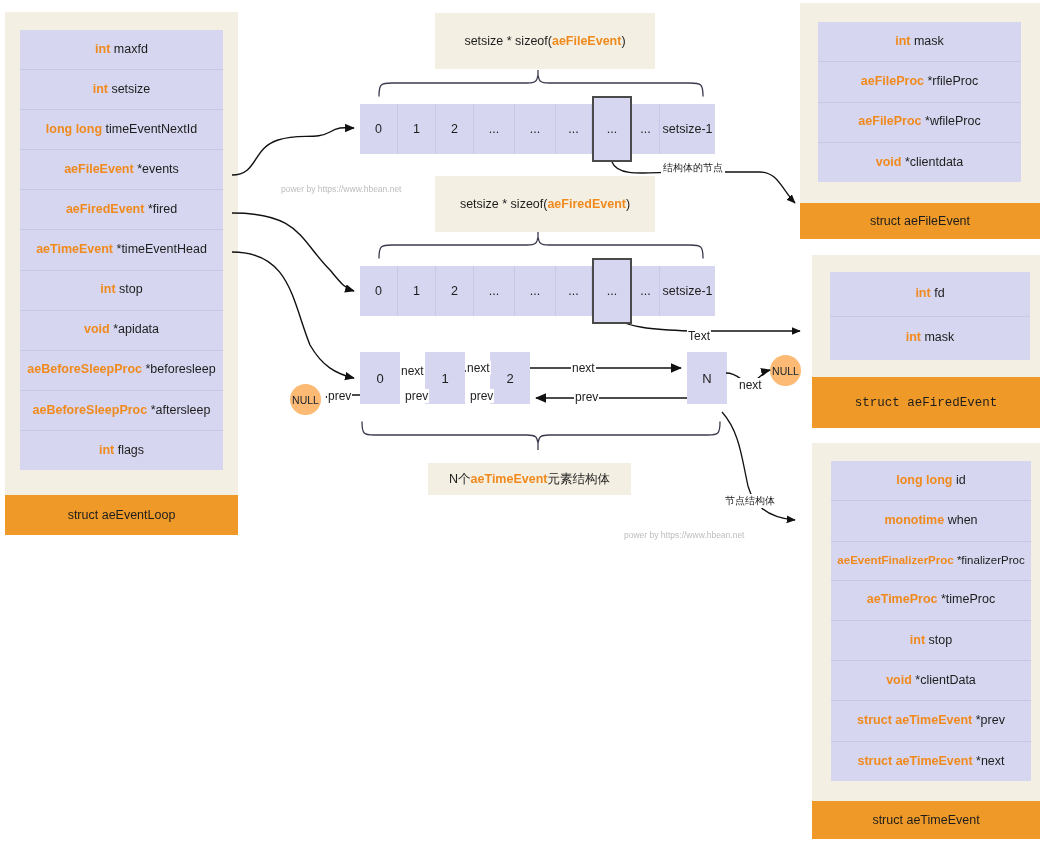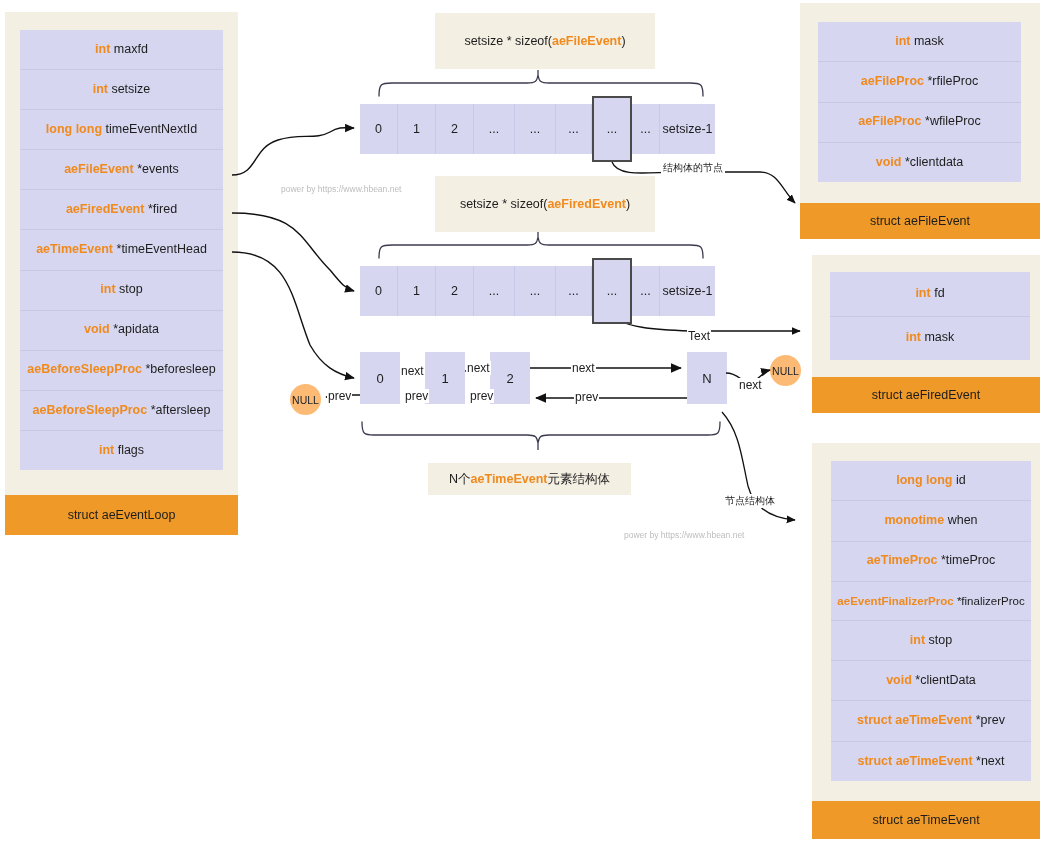--- a/index.html
+++ b/index.html
@@ -277,28 +277,28 @@
     <div class="field"><span class="kw">aeFileProc</span>&nbsp;<span>*wfileProc</span></div>
     <div class="field"><span class="kw">void</span>&nbsp;<span>*clientdata</span></div>
   </div>
   <div class="caption-bar" style="left:800px;top:203px;width:240px;height:36px;">struct aeFileEvent</div>
 
   <div class="panel" style="left:812px;top:255px;width:228px;height:122px;"></div>
   <div class="fields" style="left:830px;top:272px;width:200px;height:88px;">
     <div class="field"><span class="kw">int</span>&nbsp;<span>fd</span></div>
     <div class="field"><span class="kw">int</span>&nbsp;<span>mask</span></div>
   </div>
-  <div class="caption-bar" style="left:812px;top:377px;width:228px;height:36px;">struct aeFiredEvent</div>
+  <div class="caption-bar" style="left:812px;top:377px;width:228px;height:51px;font-family:Liberation Mono, monospace;">struct aeFiredEvent</div>
 
   <div class="panel" style="left:812px;top:443px;width:228px;height:358px;"></div>
   <div class="fields" style="left:831px;top:461px;width:200px;height:320px;">
     <div class="field"><span class="kw">long long</span>&nbsp;<span>id</span></div>
     <div class="field"><span class="kw">monotime</span>&nbsp;<span>when</span></div>
+    <div class="field" style="font-size:11.5px;"><span class="kw">aeEventFinalizerProc</span>&nbsp;<span>*finalizerProc</span></div>
     <div class="field"><span class="kw">aeTimeProc</span>&nbsp;<span>*timeProc</span></div>
-    <div class="field" style="font-size:11.5px;"><span class="kw">aeEventFinalizerProc</span>&nbsp;<span>*finalizerProc</span></div>
     <div class="field"><span class="kw">int</span>&nbsp;<span>stop</span></div>
     <div class="field"><span class="kw">void</span>&nbsp;<span>*clientData</span></div>
     <div class="field"><span class="kw">struct aeTimeEvent</span>&nbsp;<span>*prev</span></div>
     <div class="field"><span class="kw">struct aeTimeEvent</span>&nbsp;<span>*next</span></div>
   </div>
   <div class="caption-bar" style="left:812px;top:801px;width:228px;height:38px;">struct aeTimeEvent</div>
 
   <div class="watermark" style="left:281px;top:184px;">power by https://www.hbean.net</div>
   <div class="watermark" style="left:624px;top:530px;">power by https://www.hbean.net</div>
 

